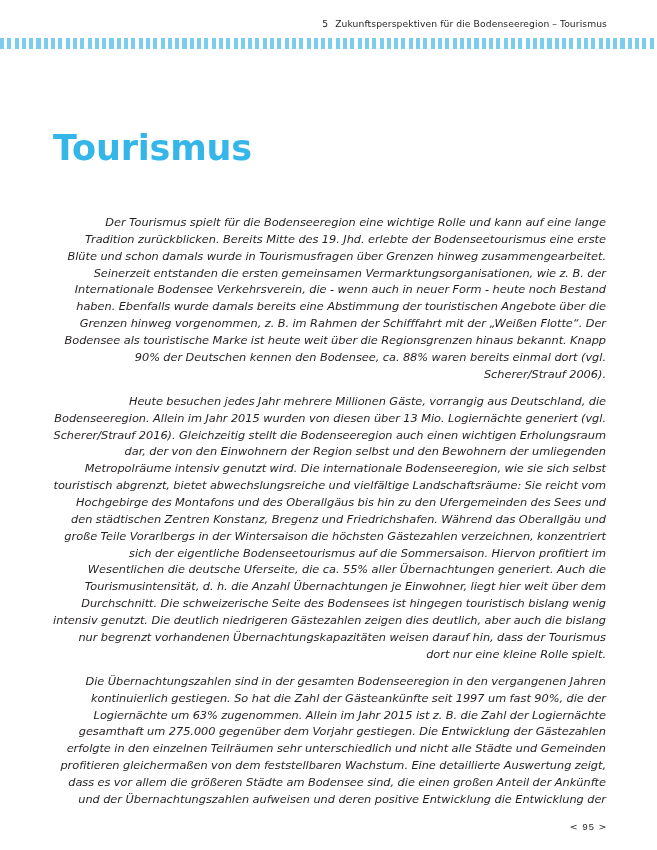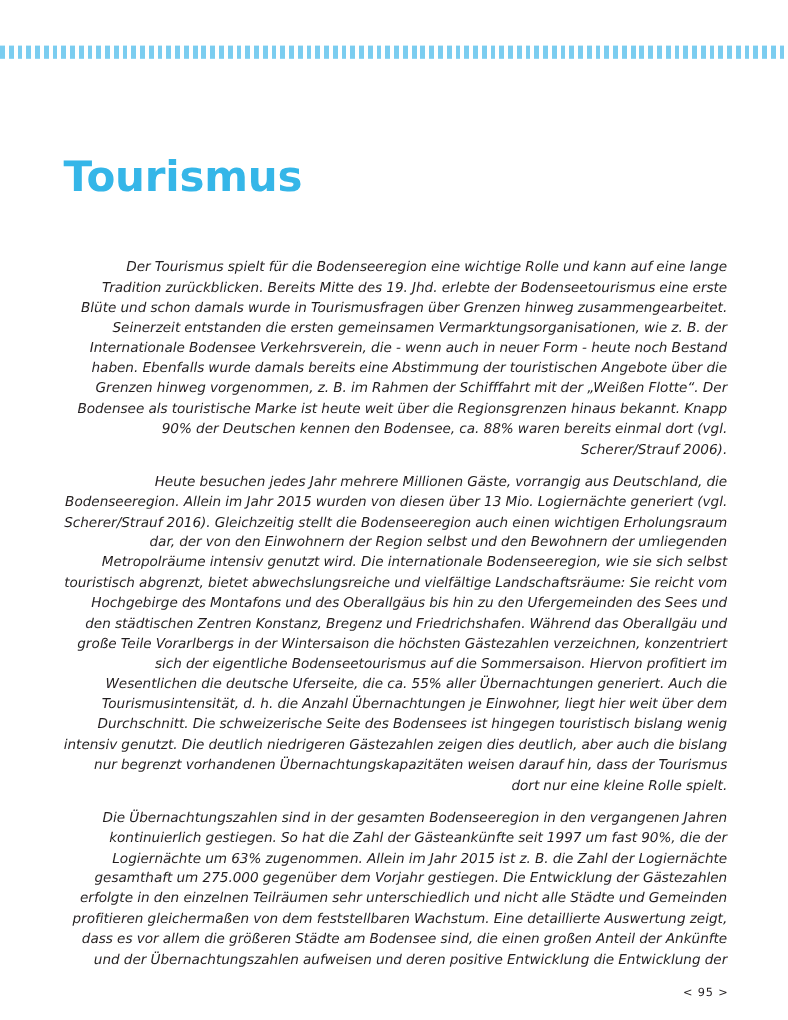--- a/index.html
+++ b/index.html
@@ -102,27 +102,30 @@
     position: absolute;
     bottom: 16px;
     right: 50px;
     font-size: 9.4px;
     line-height: 12px;
     color: #231f20;
     letter-spacing: 0.06em;
     white-space: nowrap;
   }
   .folio .arrow { color: #231f20; }
-  .folio .num { margin: 0 4px; }
+  .folio .num { margin: 0 4px; font-family: Liberation Mono, monospace; }
 </style>
 </head>
 <body>
 
 <div class="page">
 
+  <div class="runhead">
+    <span class="chapnum">5</span><span>Zukunftsperspektiven für die Bodenseeregion – Tourismus</span>
+  </div>
 
   <div class="dashrule"></div>
 
   <h1 class="chapter-title">Tourismus</h1>
 
 
   <div class="body-col">
     <p class="para">Der Tourismus spielt für die Bodenseeregion eine wichtige Rolle und kann auf eine lange Tradition zurückblicken. Bereits Mitte des 19. Jhd. erlebte der Bodenseetourismus eine erste Blüte und schon damals wurde in Tourismusfragen über Grenzen hinweg zusammengearbeitet. Seinerzeit entstanden die ersten gemeinsamen Vermarktungsorganisationen, wie z. B. der Internationale Bodensee Verkehrsverein, die - wenn auch in neuer Form - heute noch Bestand haben. Ebenfalls wurde damals bereits eine Abstimmung der touristischen Angebote über die Grenzen hinweg vorgenommen, z. B. im Rahmen der Schifffahrt mit der „Weißen Flotte“. Der Bodensee als touristische Marke ist heute weit über die Regionsgrenzen hinaus bekannt. Knapp 90% der Deutschen kennen den Bodensee, ca. 88% waren bereits einmal dort (vgl. Scherer/Strauf 2006).</p>
     <p class="para">Heute besuchen jedes Jahr mehrere Millionen Gäste, vorrangig aus Deutschland, die Bodenseeregion. Allein im Jahr 2015 wurden von diesen über 13 Mio. Logiernächte generiert (vgl. Scherer/Strauf 2016). Gleichzeitig stellt die Bodenseeregion auch einen wichtigen Erholungsraum dar, der von den Einwohnern der Region selbst und den Bewohnern der umliegenden Metropolräume intensiv genutzt wird. Die internationale Bodenseeregion, wie sie sich selbst touristisch abgrenzt, bietet abwechslungsreiche und vielfältige Landschaftsräume: Sie reicht vom Hochgebirge des Montafons und des Oberallgäus bis hin zu den Ufergemeinden des Sees und den städtischen Zentren Konstanz, Bregenz und Friedrichshafen. Während das Oberallgäu und große Teile Vorarlbergs in der Wintersaison die höchsten Gästezahlen verzeichnen, konzentriert sich der eigentliche Bodenseetourismus auf die Sommersaison. Hiervon profitiert im Wesentlichen die deutsche Uferseite, die ca. 55% aller Übernachtungen generiert. Auch die Tourismusintensität, d. h. die Anzahl Übernachtungen je Einwohner, liegt hier weit über dem Durchschnitt. Die schweizerische Seite des Bodensees ist hingegen touristisch bislang wenig intensiv genutzt. Die deutlich niedrigeren Gästezahlen zeigen dies deutlich, aber auch die bislang nur begrenzt vorhandenen Übernachtungskapazitäten weisen darauf hin, dass der Tourismus dort nur eine kleine Rolle spielt.</p>
     <p class="para">Die Übernachtungszahlen sind in der gesamten Bodenseeregion in den vergangenen Jahren kontinuierlich gestiegen. So hat die Zahl der Gästeankünfte seit 1997 um fast 90%, die der Logiernächte um 63% zugenommen. Allein im Jahr 2015 ist z. B. die Zahl der Logiernächte gesamthaft um 275.000 gegenüber dem Vorjahr gestiegen. Die Entwicklung der Gästezahlen erfolgte in den einzelnen Teilräumen sehr unterschiedlich und nicht alle Städte und Gemeinden profitieren gleichermaßen von dem feststellbaren Wachstum. Eine detaillierte Auswertung zeigt, dass es vor allem die größeren Städte am Bodensee sind, die einen großen Anteil der Ankünfte und der Übernachtungszahlen aufweisen und deren positive Entwicklung die Entwicklung der</p>

